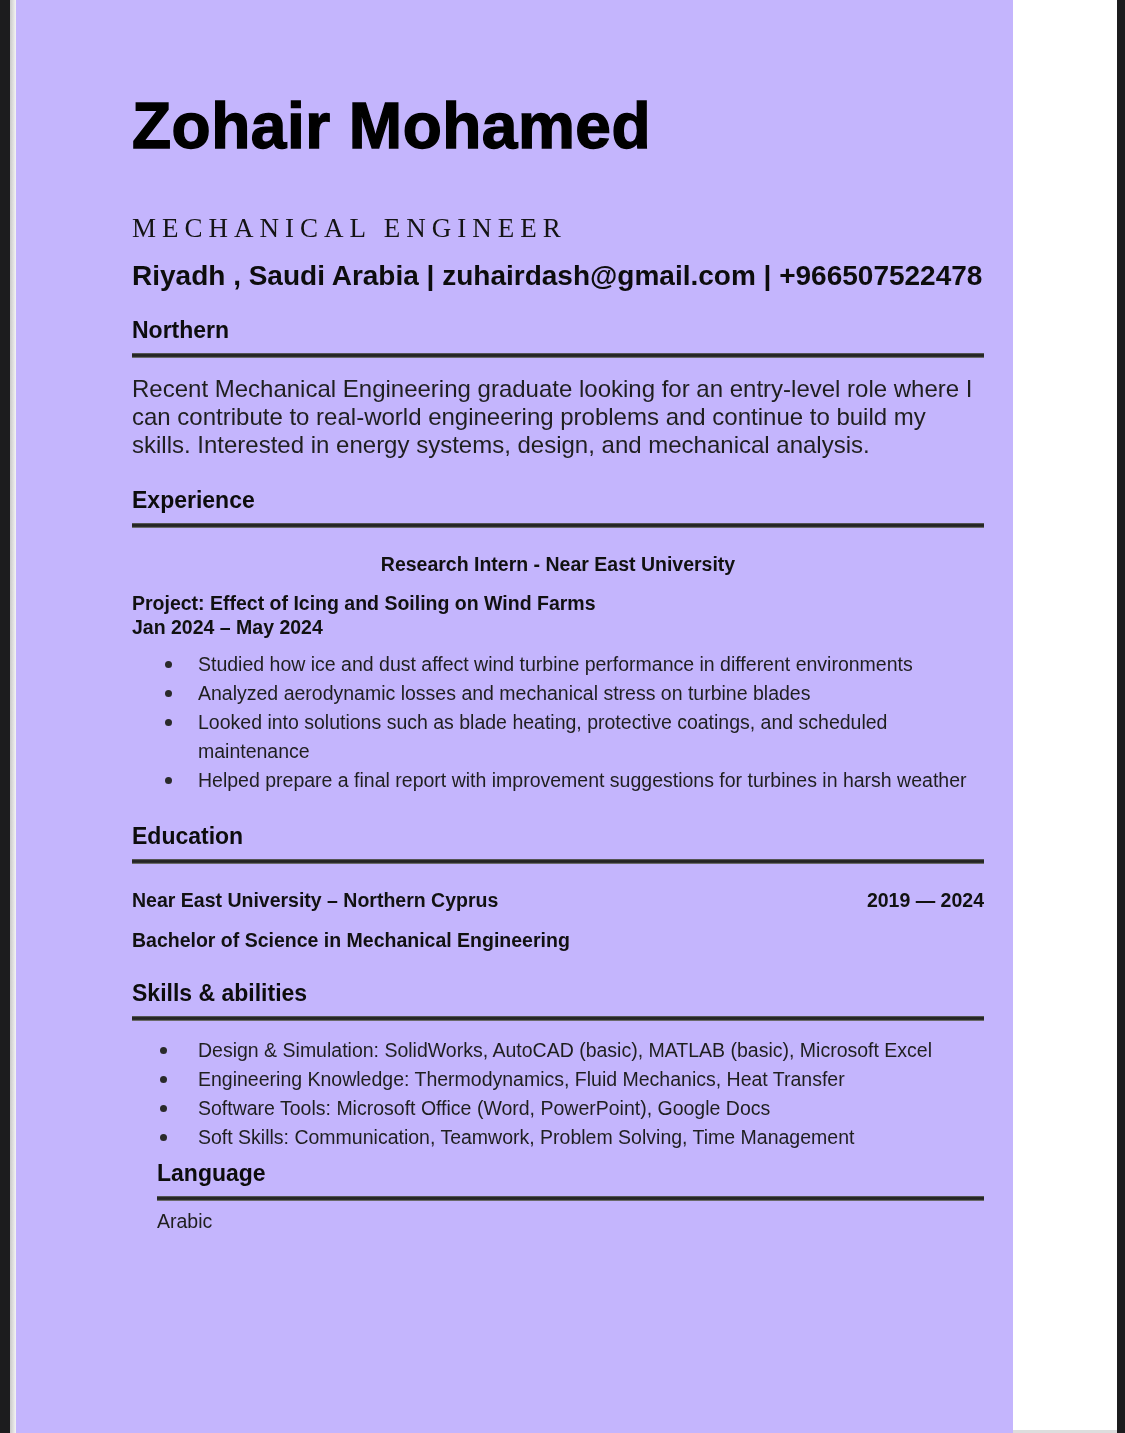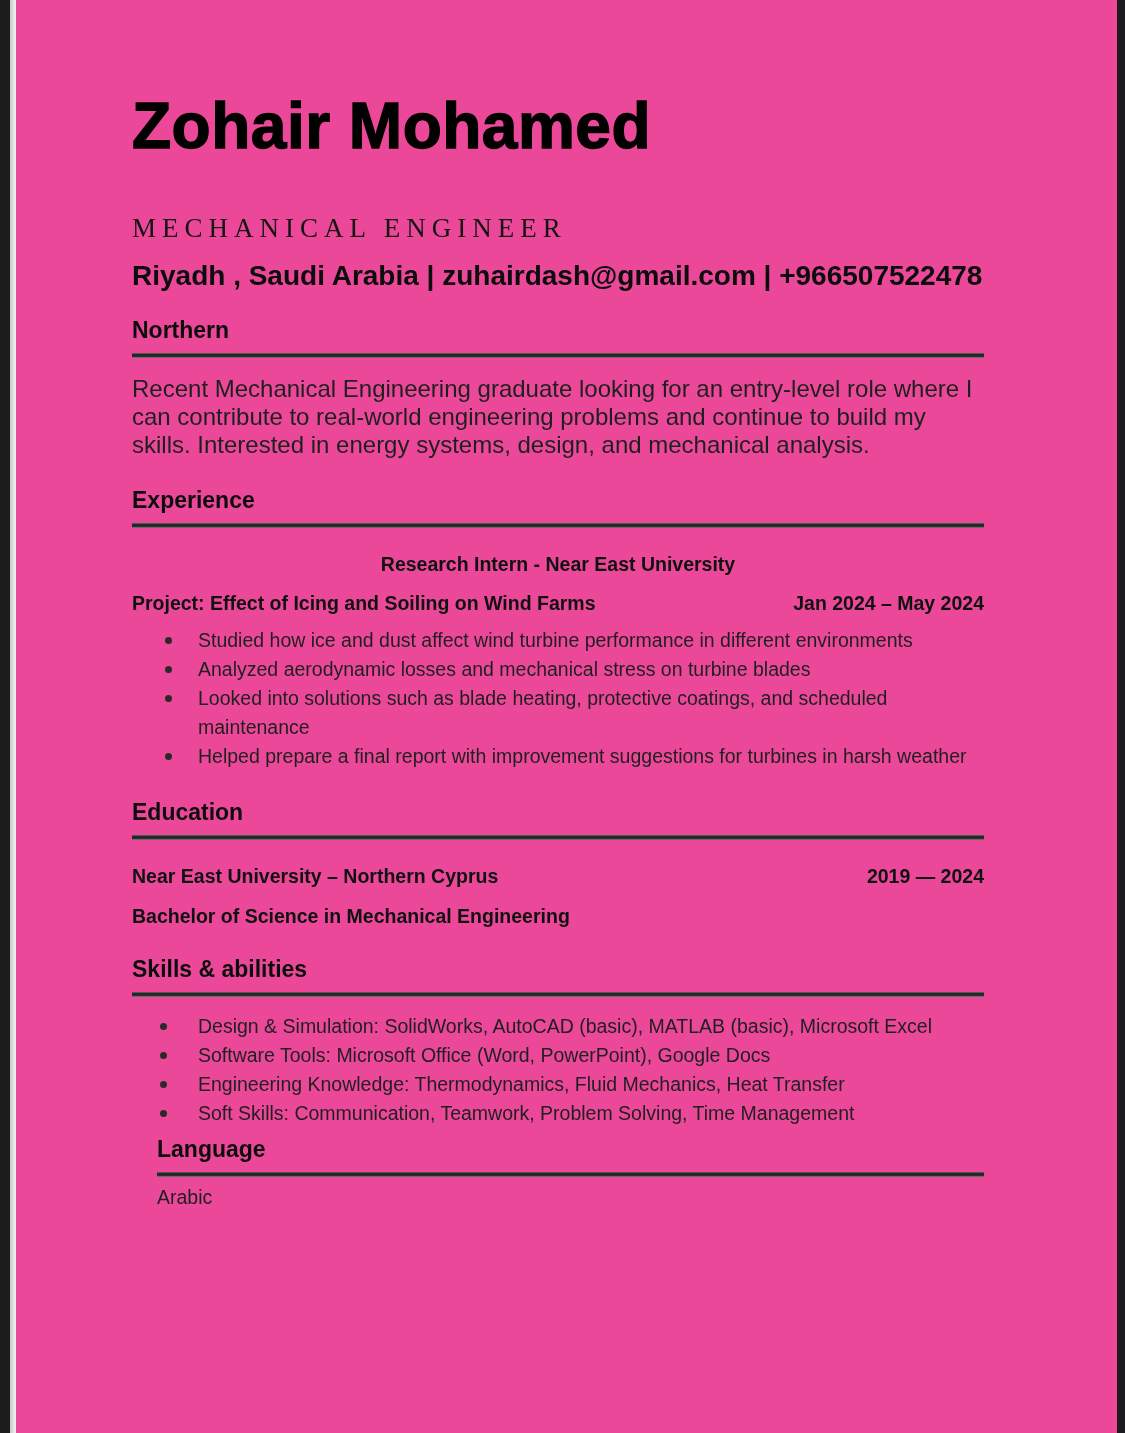--- a/index.html
+++ b/index.html
@@ -26,22 +26,22 @@
     background: #1c1c1e;
   }
   .edge-bottom {
     position: absolute; left: 16px; bottom: 0; right: 8px; height: 3px;
     background: #dddddd;
   }
 
   .page {
     position: absolute;
     left: 16px; top: 0;
-    width: 1101px; height: 1433px;
-    background: #ec4899;
+    width: 997px; height: 1433px;
+    background: #c4b5fd;
   }
   .content {
     margin-left: 116px;  
     width: 852px;        
   }
 
   h1.name {
     padding-top: 90px;
     font-size: 64px;
     line-height: 72px;
@@ -91,21 +91,21 @@
     justify-content: space-between;
     align-items: baseline;
   }
   .bold-line {
     font-size: 19.5px;
     line-height: 24px;
     font-weight: bold;
     color: #111111;
   }
   .role-line   { margin-top: 24px; text-align: center; }
-  .project-row { margin-top: 15px; }
+  .project-row { margin-top: 15px; flex-direction: column; }
   .school-row  { margin-top: 24px; }
   .degree-line { margin-top: 16px; }
 
   .bullets { margin-top: 11px; }
   .bullet-row {
     display: flex;
     align-items: flex-start;
     font-size: 19.5px;
     line-height: 29px;
     color: #1f1f1f;
@@ -190,25 +190,25 @@
     <section>
       <h2 class="section-heading">Skills &amp; abilities</h2>
       <div class="rule"></div>
       <div class="bullets bullets-skills">
         <div class="bullet-row">
           <span class="dot"></span>
           <span>Design &amp; Simulation: SolidWorks, AutoCAD (basic), MATLAB (basic), Microsoft Excel</span>
         </div>
         <div class="bullet-row">
           <span class="dot"></span>
+          <span>Engineering Knowledge: Thermodynamics, Fluid Mechanics, Heat Transfer</span>
+        </div>
+        <div class="bullet-row">
+          <span class="dot"></span>
           <span>Software Tools: Microsoft Office (Word, PowerPoint), Google Docs</span>
-        </div>
-        <div class="bullet-row">
-          <span class="dot"></span>
-          <span>Engineering Knowledge: Thermodynamics, Fluid Mechanics, Heat Transfer</span>
         </div>
         <div class="bullet-row">
           <span class="dot"></span>
           <span>Soft Skills: Communication, Teamwork, Problem Solving, Time Management</span>
         </div>
       </div>
     </section>
 
     <section class="language-block">
       <h2 class="section-heading">Language</h2>

